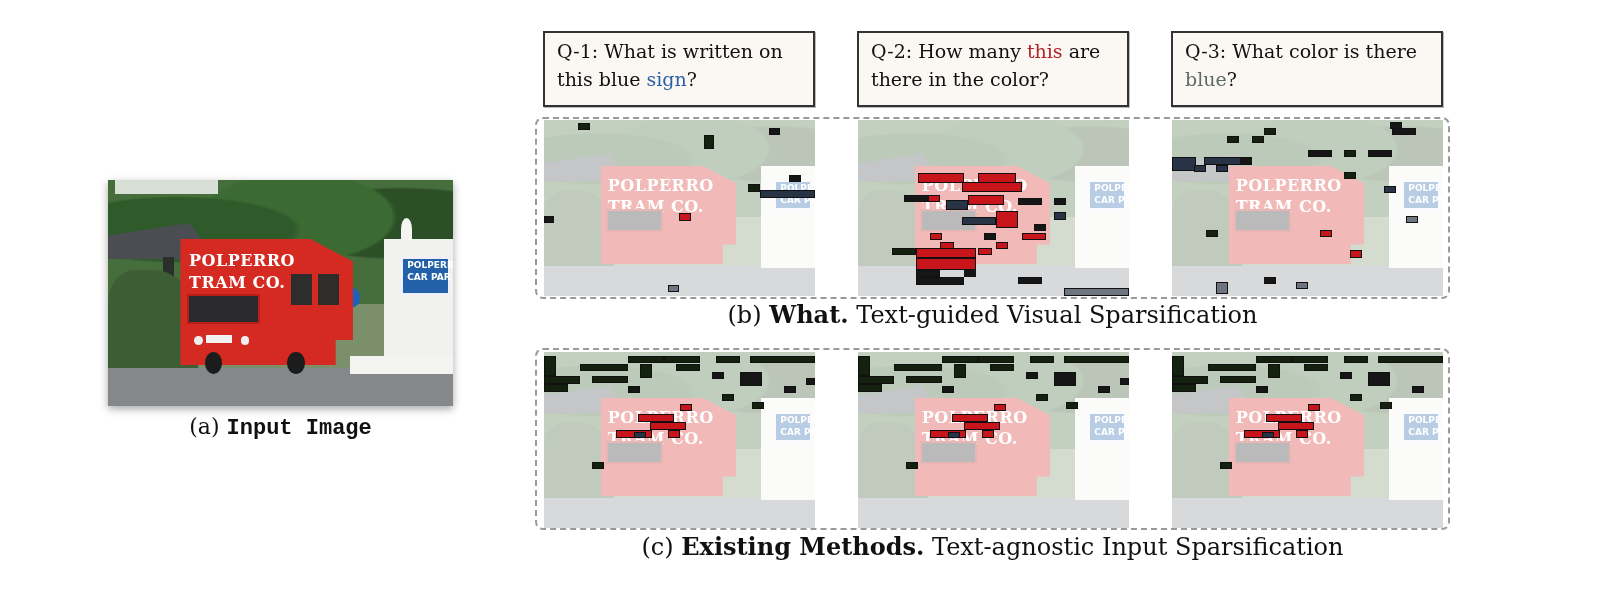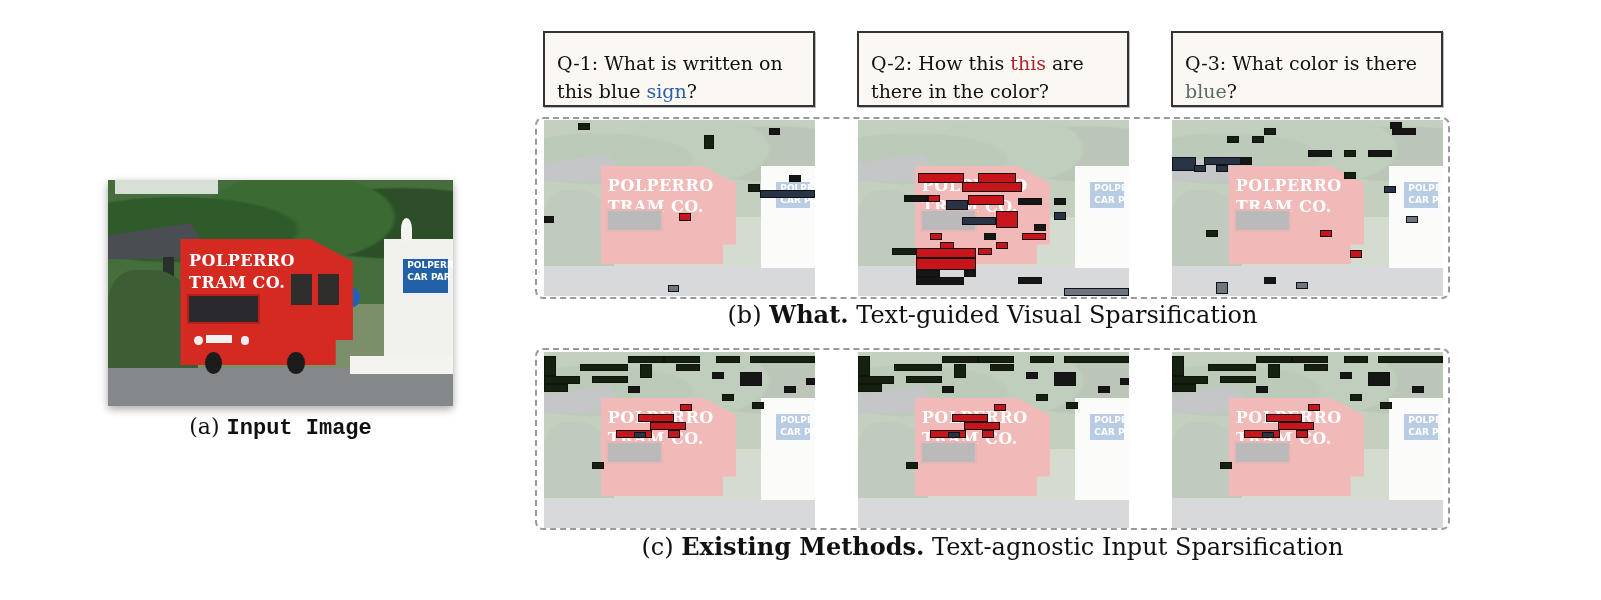--- a/index.html
+++ b/index.html
@@ -45,21 +45,21 @@
   .patch.b { background: #283445; }
   .patch.s { background: #6d7580; }
 
   
   #input-scene { left: 108px; top: 180px; width: 345px; height: 226px; box-shadow: 0 3px 8px rgba(0,0,0,0.35); }
   #input-caption { position: absolute; left: 108px; width: 345px; top: 414px; text-align: center; font-size: 22px; }
   #input-caption b { font-weight: bold; font-family: Liberation Mono, monospace; }
 
   
   .qbox { position: absolute; top: 31px; height: 76px; border: 2px solid #333; background: #fbf8f4;
-    font-family: "DejaVu Serif", serif; font-size: 19px; line-height: 28px; padding: 16px 12px; color: #111;
+    font-family: "DejaVu Serif", serif; font-size: 19px; line-height: 28px; padding: 4px 12px; color: #111;
     box-shadow: 1px 1px 0 #bbb; }
   .qbox .hl-blue { color: #2c5fa8; }
   .qbox .hl-red { color: #b1242a; }
   .qbox .hl-gray { color: #5e6a6a; }
 
   
   .group-frame { position: absolute; border: 2px dashed #9a9a9a; border-radius: 8px; }
   .panel { position: absolute; width: 271px; height: 176px; }
 
   .caption { position: absolute; text-align: center; font-size: 24px; white-space: nowrap; }
@@ -102,21 +102,21 @@
   <span>(a)</span>
   <b>Input Image</b>
 </div>
 
 <div class="qbox" style="left:543px; width:272px;">
   <span>Q-1:</span>
   <span>What is written on this blue </span><span class="hl-blue">sign</span><span>?</span>
 </div>
 <div class="qbox" style="left:857px; width:272px;">
   <span>Q-2:</span>
-  <span>How this </span><span class="hl-red">this</span><span> are there in the color?</span>
+  <span>How many </span><span class="hl-red">this</span><span> are there in the color?</span>
 </div>
 <div class="qbox" style="left:1171px; width:272px;">
   <span>Q-3:</span>
   <span>What color is there </span><span class="hl-gray">blue</span><span>?</span>
 </div>
 
 <div class="group-frame" style="left:535px; top:117px; width:915px; height:182px;"></div>
 
 <div class="scene panel" style="left:544px; top:120px;">
   <div class="trees"></div>

